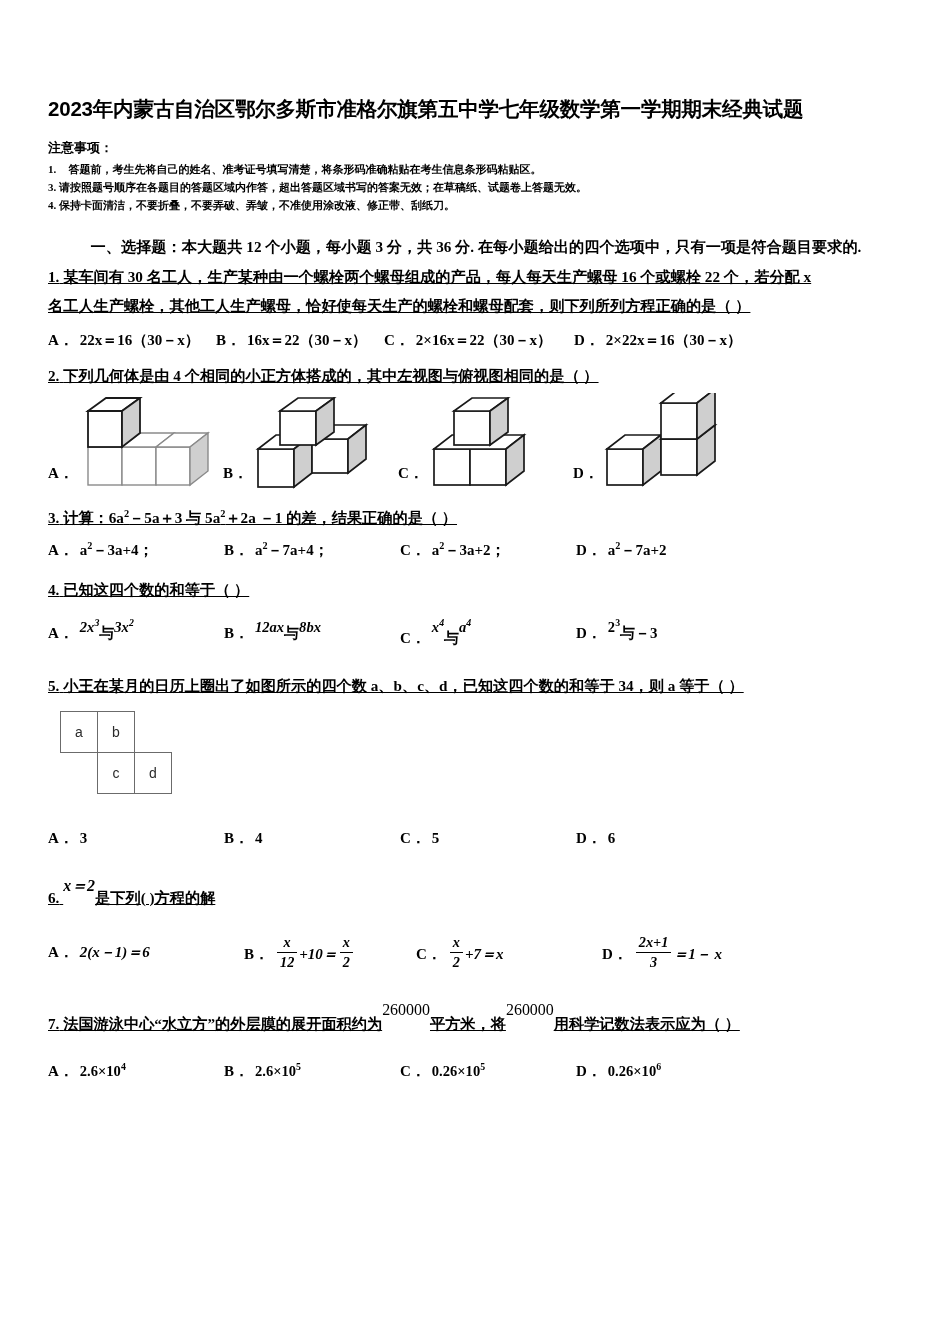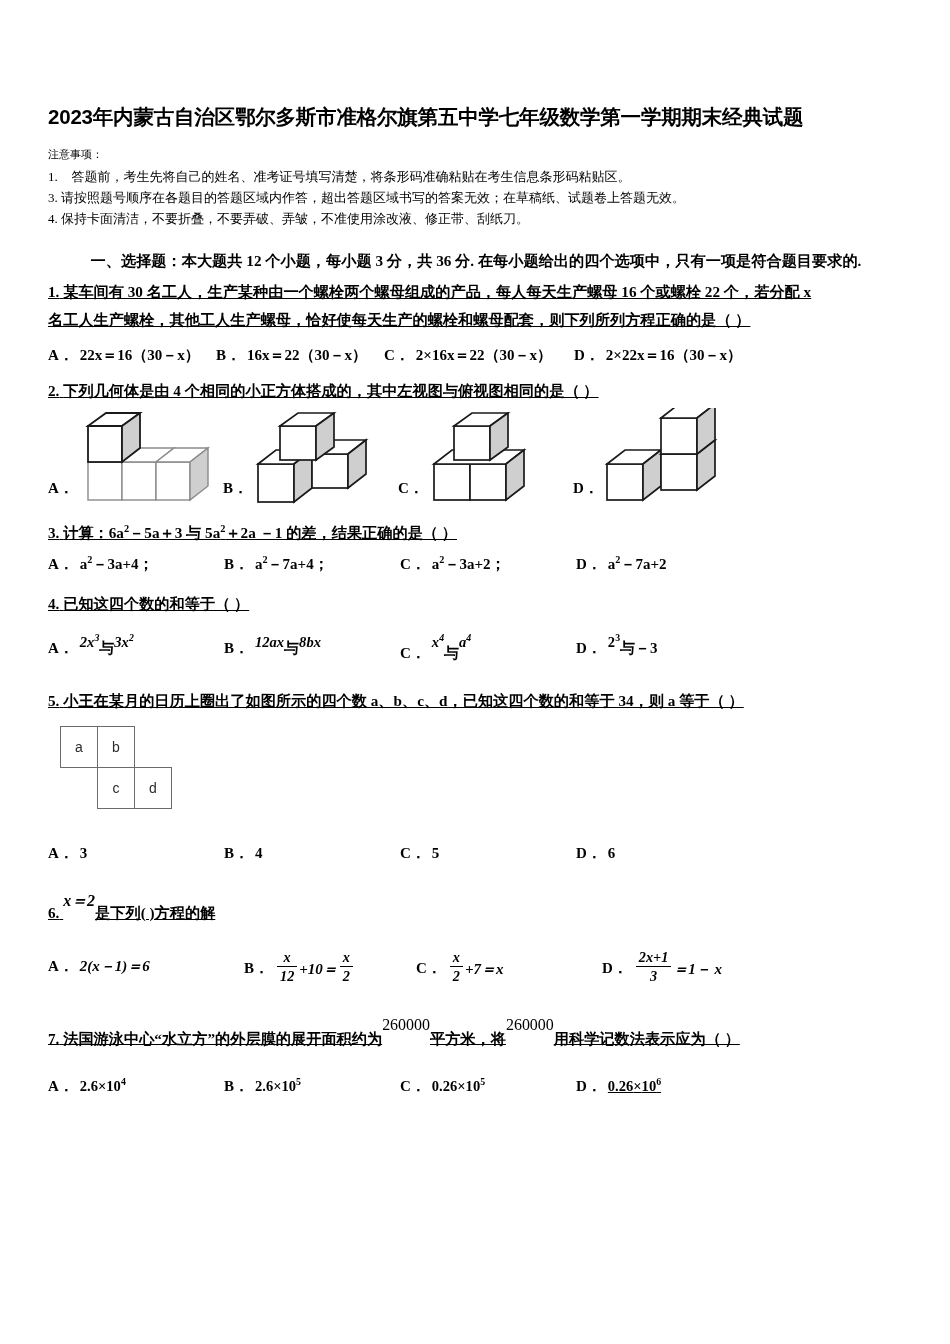--- a/index.html
+++ b/index.html
@@ -17,46 +17,46 @@
   }
   .page {
     position: relative;
     width: 950px;
     height: 1344px;
     padding: 0;
   }
   .content {
     position: absolute;
     left: 48px;
-    top: 104px;
+    top: 96px;
     width: 856px;
   }
 
   
   .doc-title {
     font-family: "Liberation Sans", "DejaVu Sans", sans-serif;
     font-weight: bold;
     font-size: 20.5px;
     letter-spacing: -0.2px;
     white-space: nowrap;
     line-height: 1.25;
     margin: 0 0 16px 0;
     text-align: left;
   }
 
   
   .notice-head {
-    font-size: 11px;
-    font-weight: normal;
+    font-size: 13px;
+    font-weight: bold;
     margin: 0 0 4px 0;
     line-height: 1.5;
   }
   .notice-item {
-    font-size: 13px;
-    font-weight: normal;
+    font-size: 11px;
+    font-weight: bold;
     line-height: 1.62;
     margin: 0;
     white-space: nowrap;
   }
   .notice-item .num { display: inline-block; }
   .notice-item.indent .num { padding-right: 4px; }
 
   
   .section-head {
     font-size: 15.2px;
@@ -466,19 +466,19 @@
         <span class="opt" style="width:176px;">
           <span class="lab">B．</span>
           <span class="val raised" style="font-style:normal;"><span>2.6</span><span>×</span><span>10</span><sup>5</sup></span>
         </span>
         <span class="opt" style="width:176px;">
           <span class="lab">C．</span>
           <span class="val raised" style="font-style:normal;"><span>0.26</span><span>×</span><span>10</span><sup>5</sup></span>
         </span>
         <span class="opt">
           <span class="lab">D．</span>
-          <span class="val raised" style="font-style:normal;text-decoration:underline;"><span>0.26</span><span>×</span><span>10</span><sup>6</sup></span>
+          <span class="val raised" style="font-style:normal;"><span>0.26</span><span>×</span><span>10</span><sup>6</sup></span>
         </span>
       </div>
     </div>
 
   </div>
 </div>
 
 </body></html>

